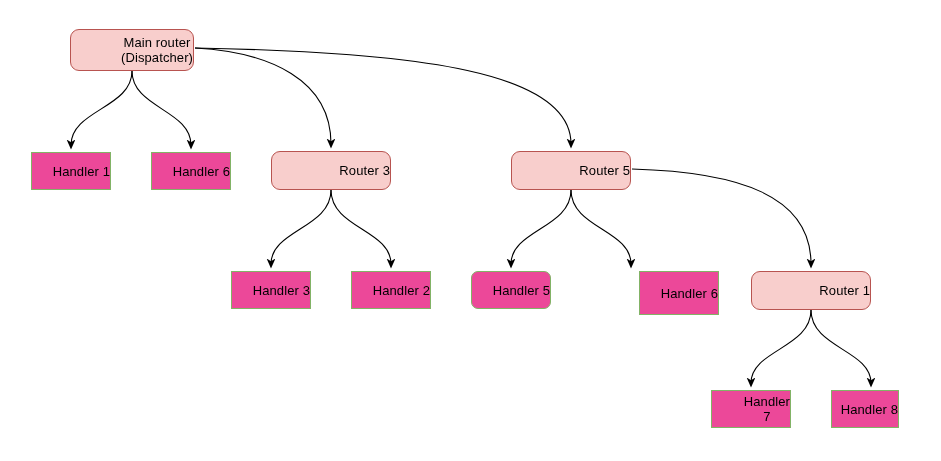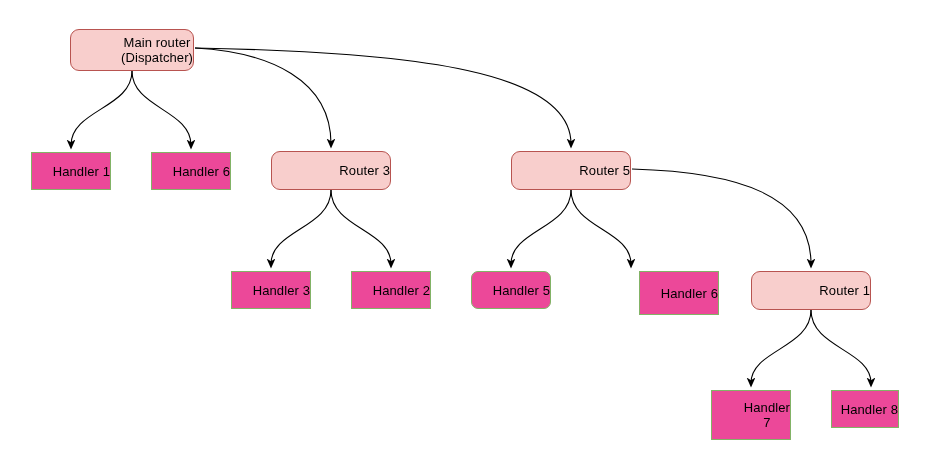--- a/index.html
+++ b/index.html
@@ -101,20 +101,20 @@
       </div>
       <div class="node node-handler" style="left: 471px; top: 271px; width: 80px; height: 38px; border-radius: 7px;">
         <span class="node-label">Handler 5</span>
       </div>
       <div class="node node-handler" style="left: 591px; top: 271px; width: 80px; height: 44px; margin-left: 48px;">
         <span class="node-label">Handler 6</span>
       </div>
       <div class="node node-router" style="left: 751px; top: 271px; width: 120px; height: 39px;">
         <span class="node-label">Router 1</span>
       </div>
-      <div class="node node-handler" style="left: 711px; top: 390px; width: 80px; height: 50px; padding-left: 41px;">
+      <div class="node node-handler" style="left: 711px; top: 390px; width: 80px; height: 38px; padding-left: 41px;">
         <span class="node-label">Handler 7</span>
       </div>
       <div class="node node-handler" style="left: 831px; top: 390px; width: 68px; height: 38px;">
         <span class="node-label">Handler 8</span>
       </div>
     </div>
 </div>
 
 </body></html>

